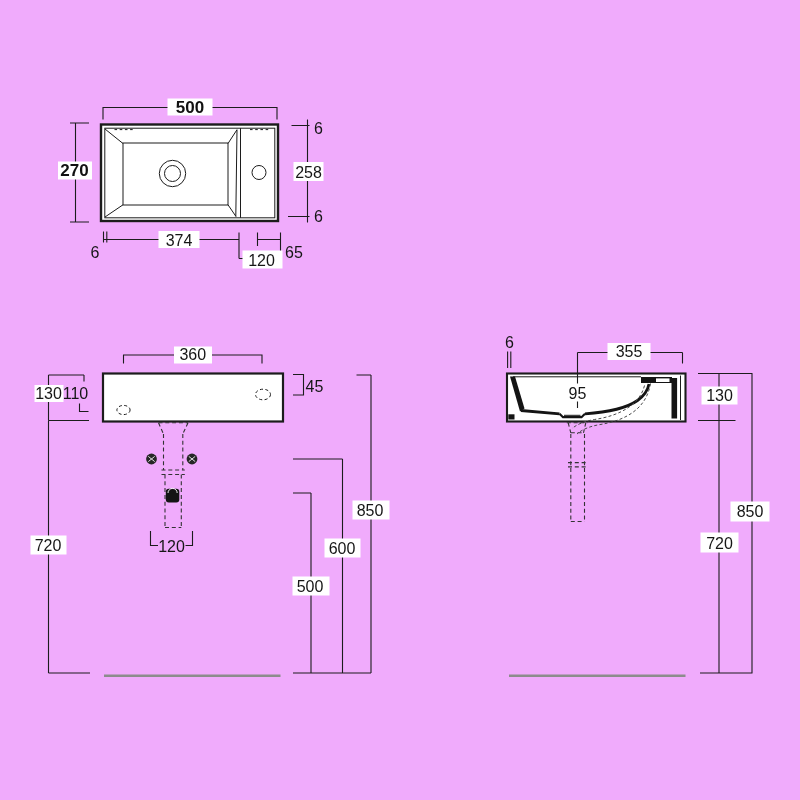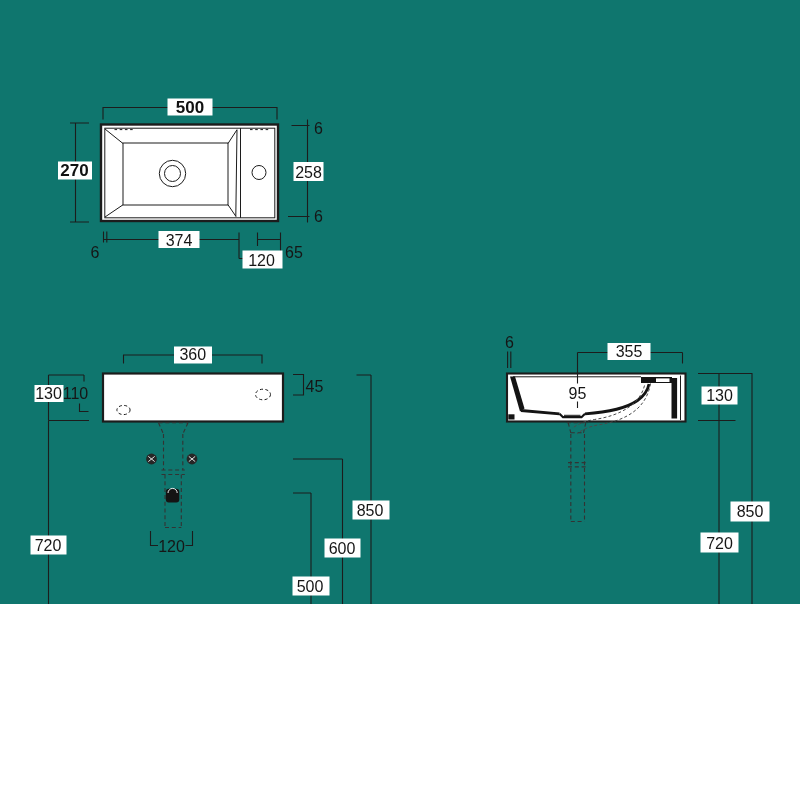--- a/index.html
+++ b/index.html
@@ -1,16 +1,16 @@
 <!DOCTYPE html>
 <html><head>
 <meta charset="utf-8">
 <style>
   html,body{margin:0;padding:0;background:#fff;}
-  .sheet{position:relative;width:800px;height:604px;background:#0f766e;overflow:hidden;}
+  .sheet{position:relative;width:800px;height:800px;background:#f0abfc;overflow:hidden;}
   svg{display:block;}
   text.dim{font-family:"Liberation Sans",sans-serif;font-size:16px;fill:#161616;}
   text.dimb{font-family:"Liberation Sans",sans-serif;font-size:17px;font-weight:700;fill:#111;}
   .ln{stroke:#1c1c1c;stroke-width:1.1;fill:none;}
   .outline{stroke:#1c1c1c;fill:#fff;}
   .thin{stroke:#1c1c1c;stroke-width:1;fill:none;}
   .dash{stroke:#333;stroke-width:1.1;fill:none;stroke-dasharray:4 2.8;}
   .lblbg{fill:#fff;}
 </style>
 </head>

